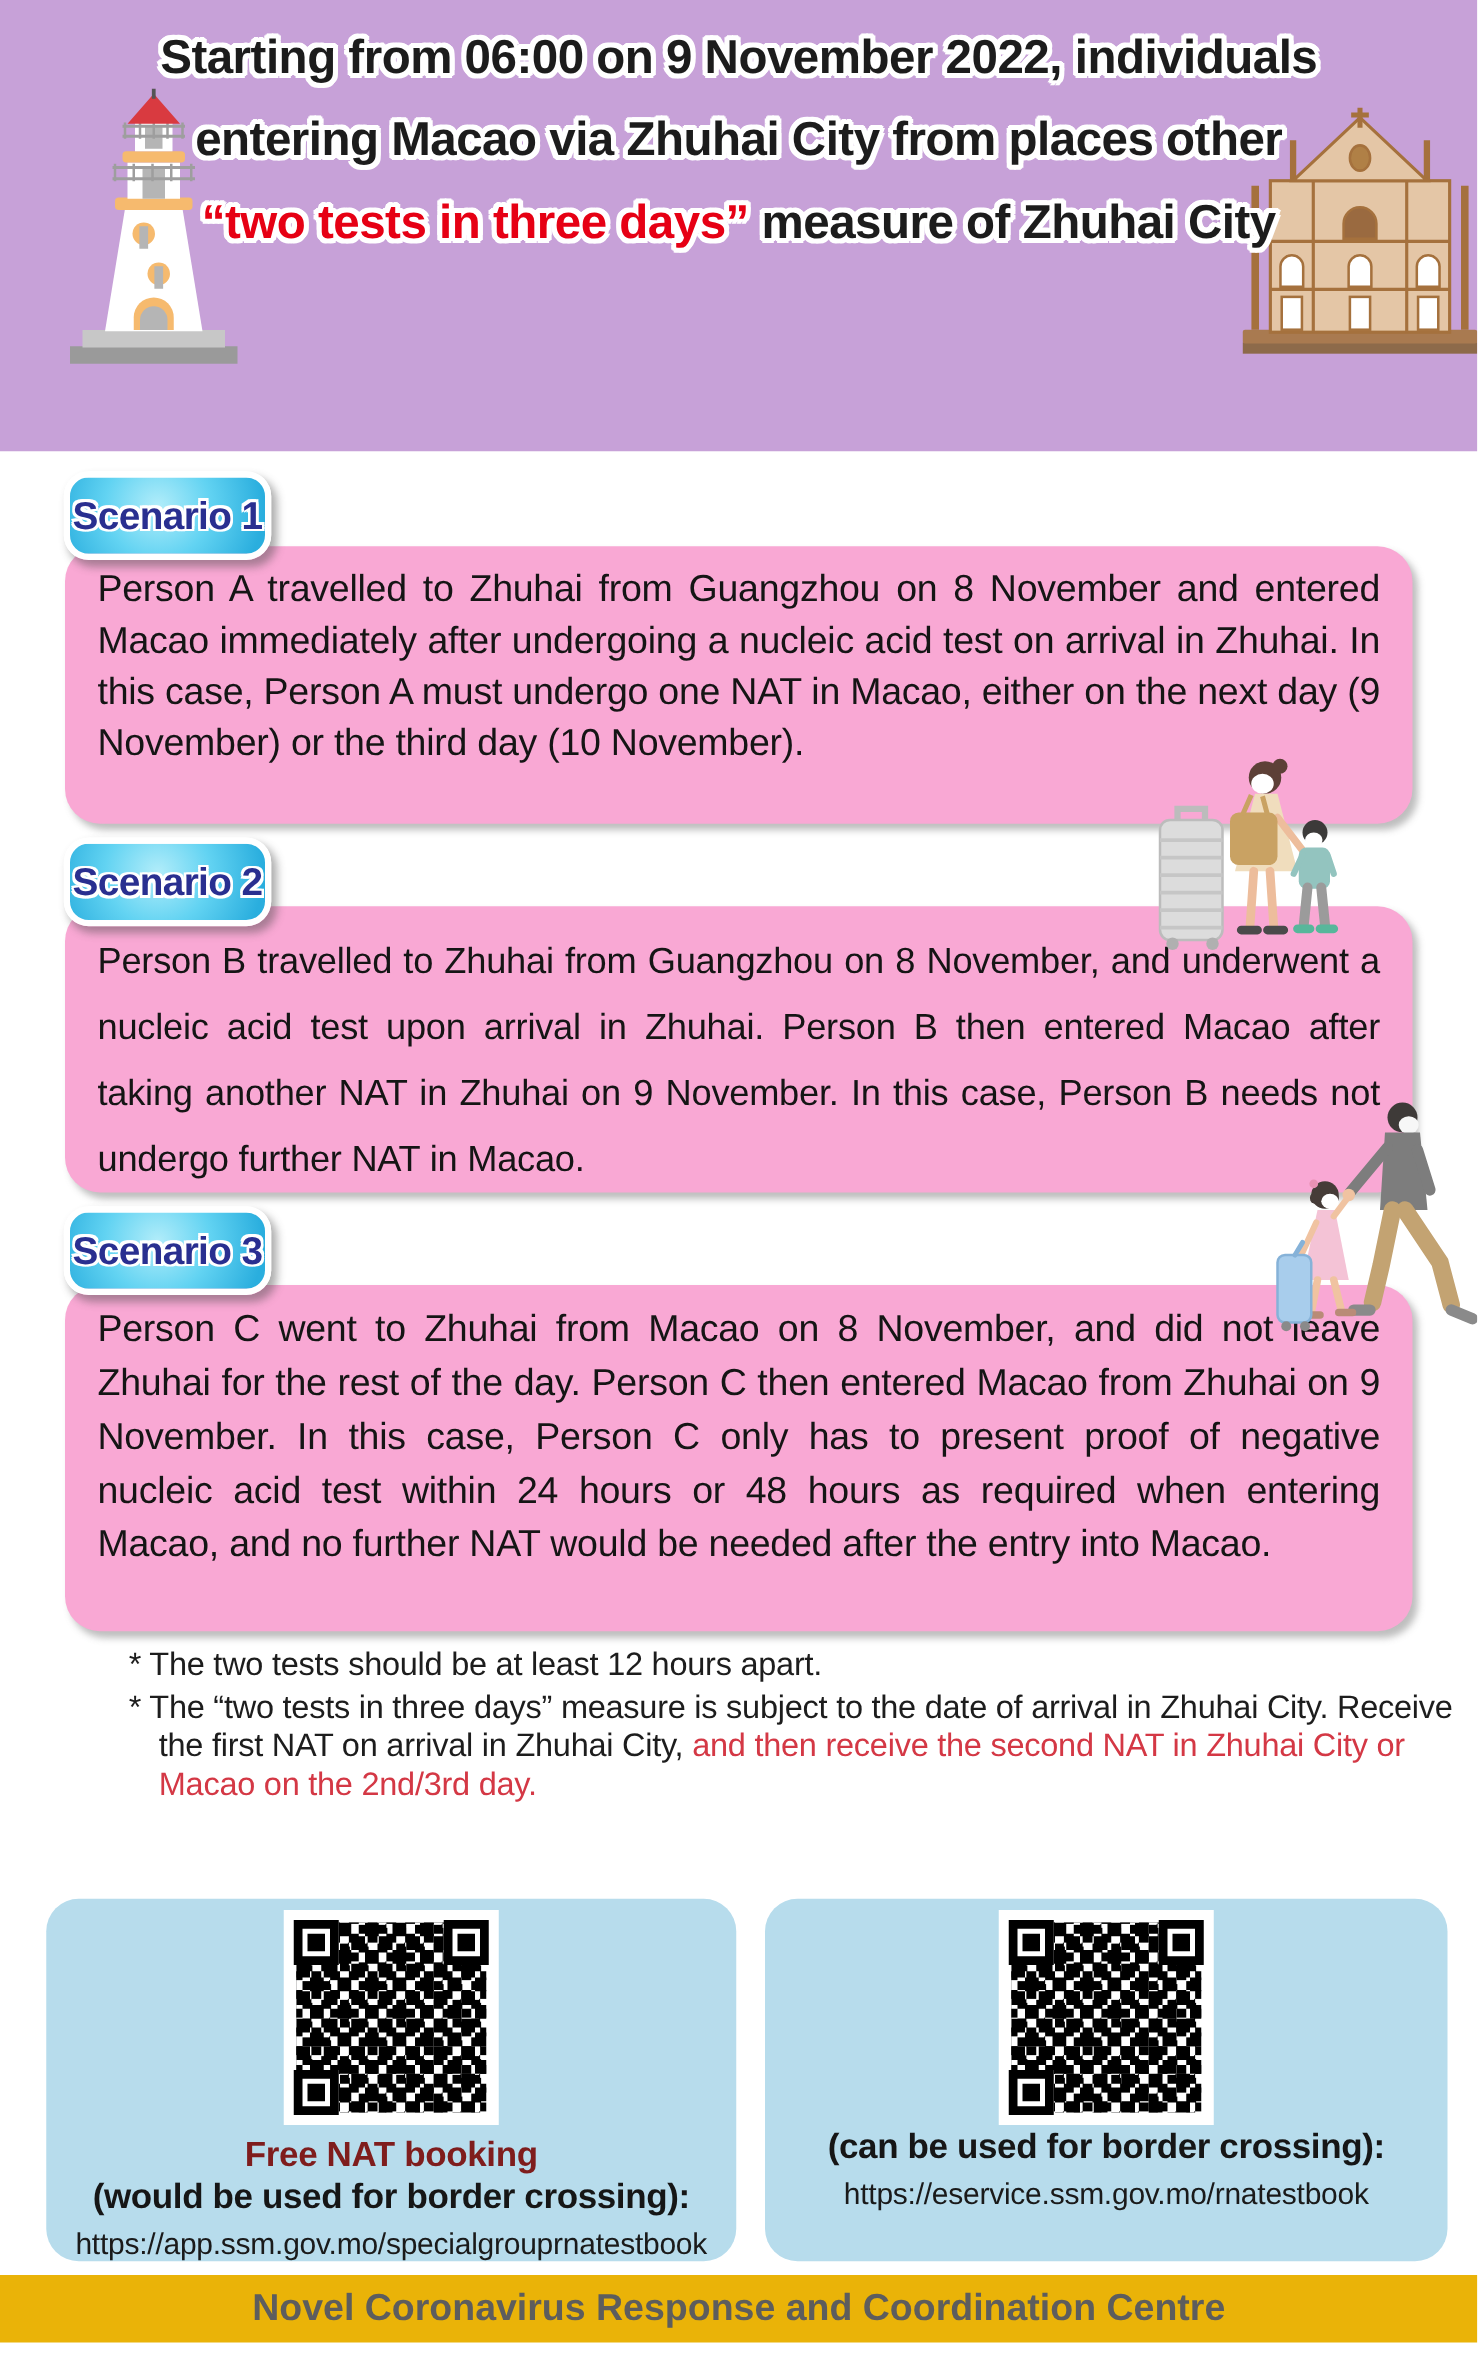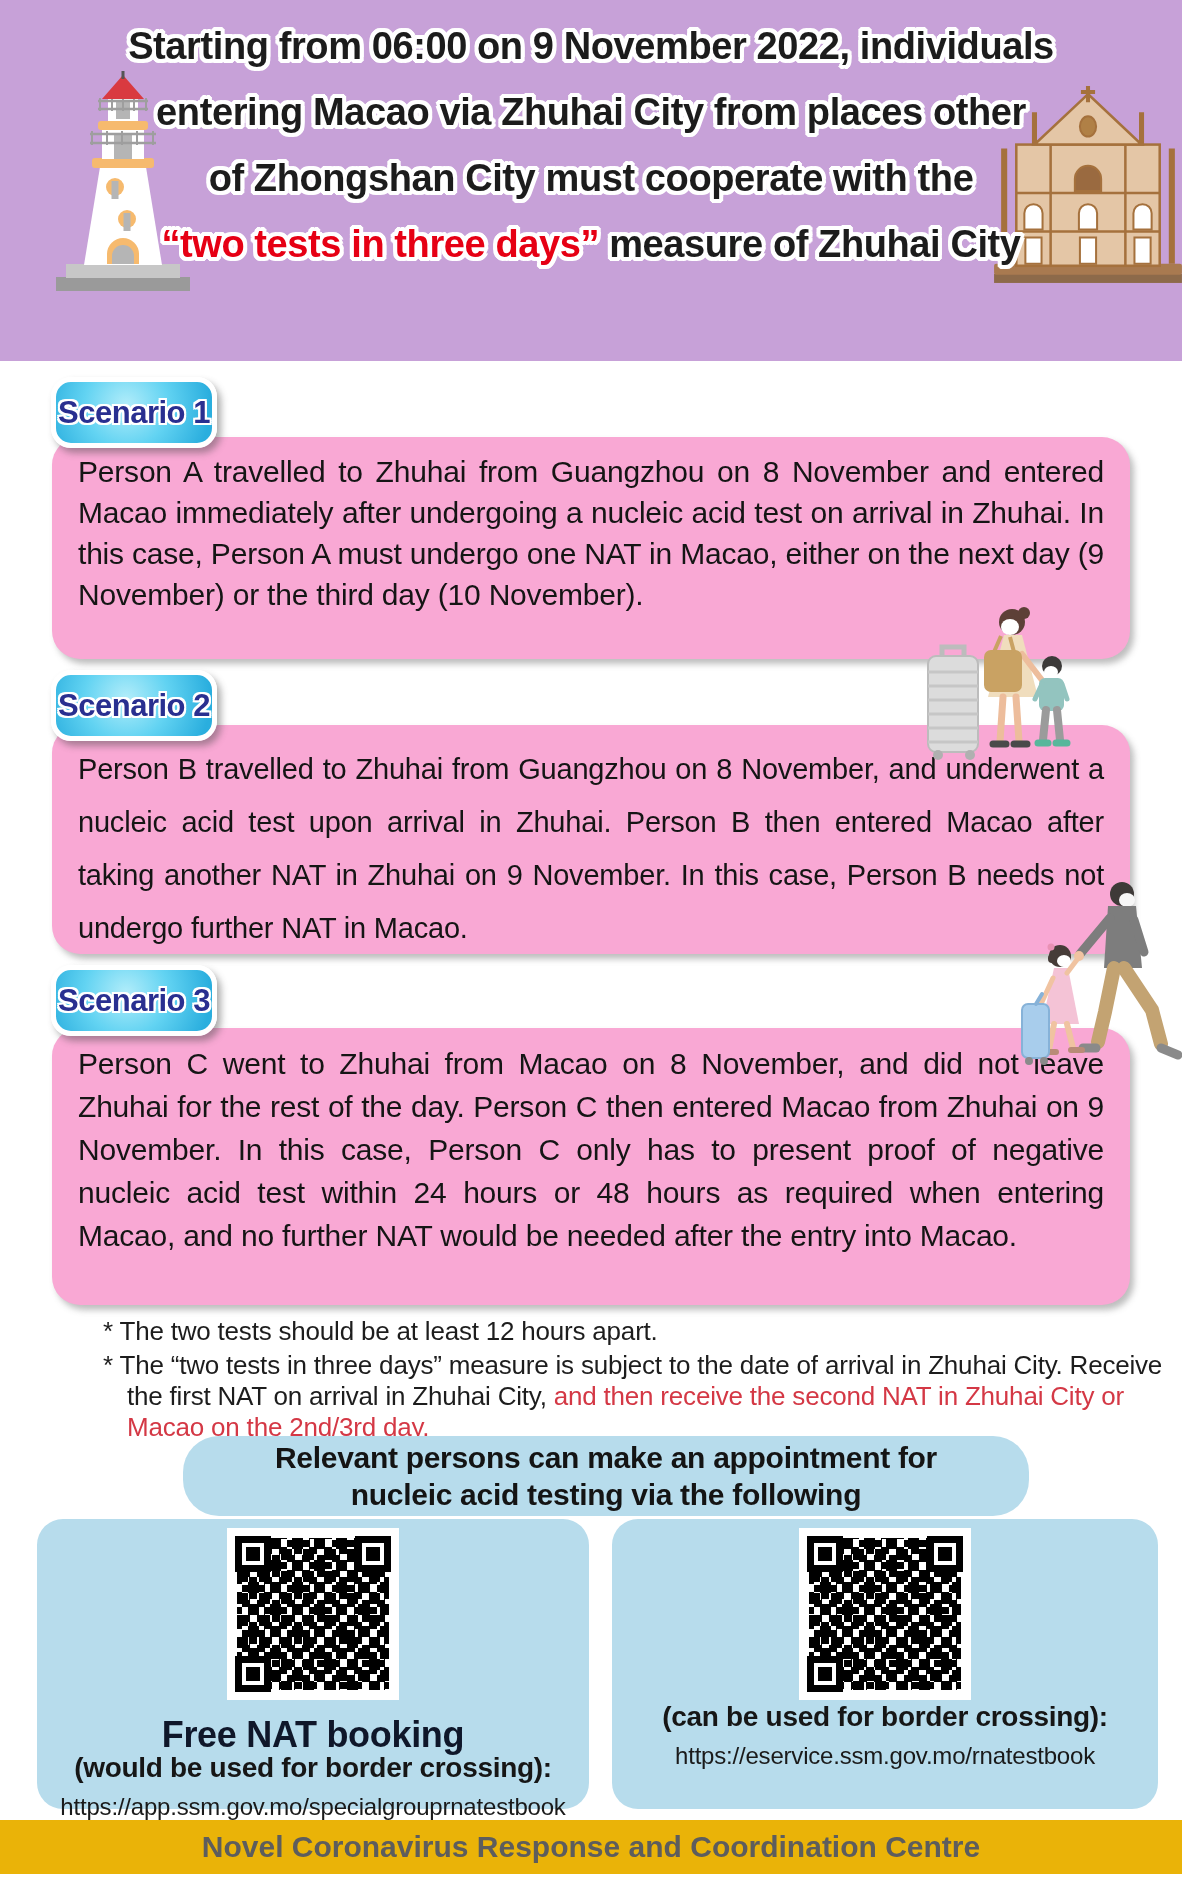--- a/index.html
+++ b/index.html
@@ -89,21 +89,21 @@
   .qr{position:relative;width:172px;height:172px;margin:9px auto 0;background:#ffffff;}
   .qr-pattern{
     position:absolute;inset:10px;
     background:
       repeating-conic-gradient(#000 0% 25%, transparent 25% 50%) 0 0/22px 22px,
       repeating-conic-gradient(#000 0% 25%, #fff 25% 50%) 5px 9px/15px 15px;
   }
   .finder{position:absolute;width:36px;height:36px;border:7px solid #000;background:#fff;box-sizing:border-box;}
   .finder::before{content:"";position:absolute;left:4px;top:4px;width:14px;height:14px;background:#000;}
   .finder.tl{left:-2px;top:-2px;} .finder.tr{right:-2px;top:-2px;} .finder.bl{left:-2px;bottom:-2px;}
-  .qr-title{margin:18px 0 0;font-size:36px;font-weight:bold;color:#0f172a;line-height:33px;letter-spacing:-0.3px;}
+  .qr-title{margin:7px 0 0;font-size:28px;font-weight:bold;color:#7f1d1d;line-height:33px;letter-spacing:-0.3px;}
   .qr-sub{margin:0;font-size:28px;font-weight:bold;color:#161616;line-height:33px;letter-spacing:-0.3px;}
   .qr-url{margin:9px 0 0;font-size:24px;color:#1a1a1a;letter-spacing:-0.2px;}
 
   
   .poster-footer{
     position:absolute;left:0;top:1820px;width:1182px;height:54px;background:#eab308;
     display:flex;align-items:center;justify-content:center;font-weight:bold;
   }
   .footer-text{font-size:30px;color:#5d5d5d;letter-spacing:0;}
 </style>
@@ -154,21 +154,20 @@
       <path d="M84,142 v-16 a9,9 0 0 1 18,0 v16 z" fill="#ffffff" stroke="#a5713d" stroke-width="2"></path>
       <path d="M138,142 v-16 a9,9 0 0 1 18,0 v16 z" fill="#ffffff" stroke="#a5713d" stroke-width="2"></path>
       <rect x="31" y="150" width="16" height="26" fill="#ffffff" stroke="#a5713d" stroke-width="2"></rect>
       <rect x="85" y="150" width="16" height="26" fill="#ffffff" stroke="#a5713d" stroke-width="2"></rect>
       <rect x="139" y="150" width="16" height="26" fill="#ffffff" stroke="#a5713d" stroke-width="2"></rect>
     </svg>
 
     <div class="title-wrap">
       <span class="title-line">Starting from 06:00 on 9 November 2022, individuals</span>
       <span class="title-line">entering Macao via Zhuhai City from places other</span>
-      <span class="title-line">of Zhongshan City must cooperate with the</span>
       <span class="title-line"><span class="title-red">“two tests in three days”</span><span> measure of Zhuhai City</span></span>
     </div>
   </div>
 
   <div class="badge b1">
     <span>Scenario 1</span>
   </div>
   <div class="sbox x1">
     <p class="stext">Person A travelled to Zhuhai from Guangzhou on 8 November and entered Macao immediately after undergoing a nucleic acid test on arrival in Zhuhai. In this case, Person A must undergo one NAT in Macao, either on the next day (9 November) or the third day (10 November).</p>
   </div>
@@ -234,24 +233,20 @@
   </div>
   <div class="sbox x3">
     <p class="stext">Person C went to Zhuhai from Macao on 8 November, and did not leave Zhuhai for the rest of the day. Person C then entered Macao from Zhuhai on 9 November. In this case, Person C only has to present proof of negative nucleic acid test within 24 hours or 48 hours as required when entering Macao, and no further NAT would be needed after the entry into Macao.</p>
   </div>
 
   <div class="footnotes">
     <p class="note">* The two tests should be at least 12 hours apart.</p>
     <p class="note"><span>* The “two tests in three days” measure is subject to the date of arrival in Zhuhai City. Receive the first NAT on arrival in Zhuhai City, </span><span class="note-red">and then receive the second NAT in Zhuhai City or Macao on the 2nd/3rd day.</span></p>
   </div>
 
-  <div class="appointment">
-    <span class="appt-line">Relevant persons can make an appointment for</span>
-    <span class="appt-line">nucleic acid testing via the following</span>
-  </div>
 
   <div class="qr-card left">
     <div class="qr">
       <div class="qr-pattern">
         <div class="finder tl"></div>
         <div class="finder tr"></div>
         <div class="finder bl"></div>
       </div>
     </div>
     <p class="qr-title">Free NAT booking</p>

